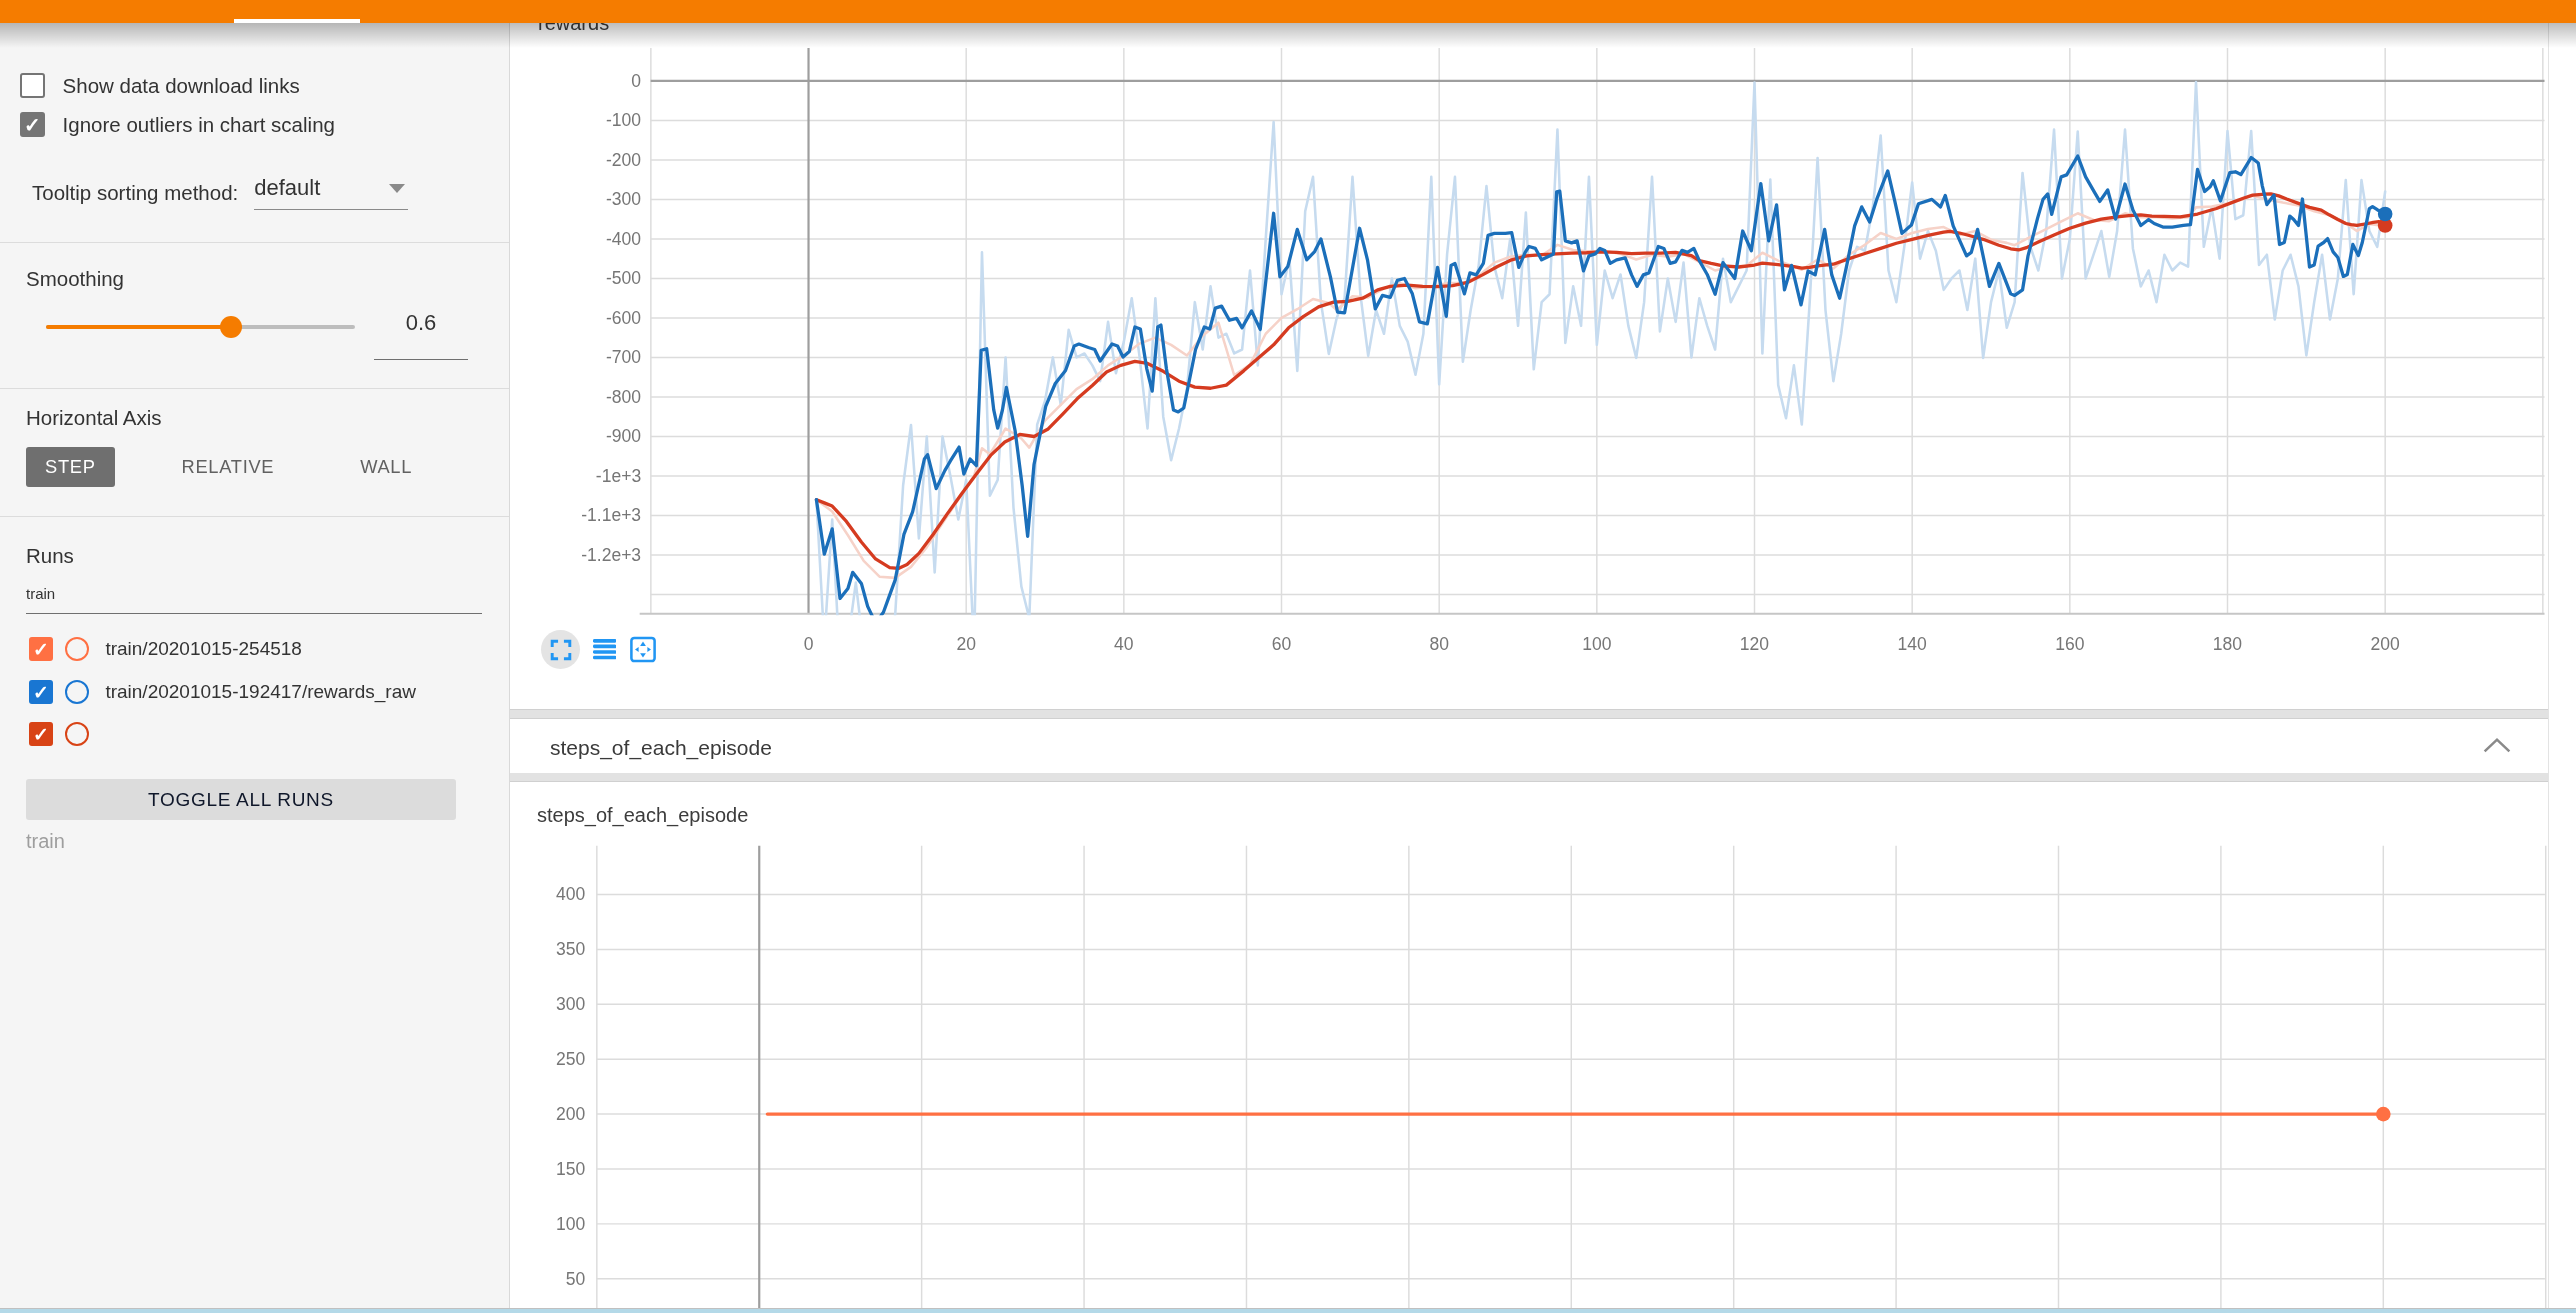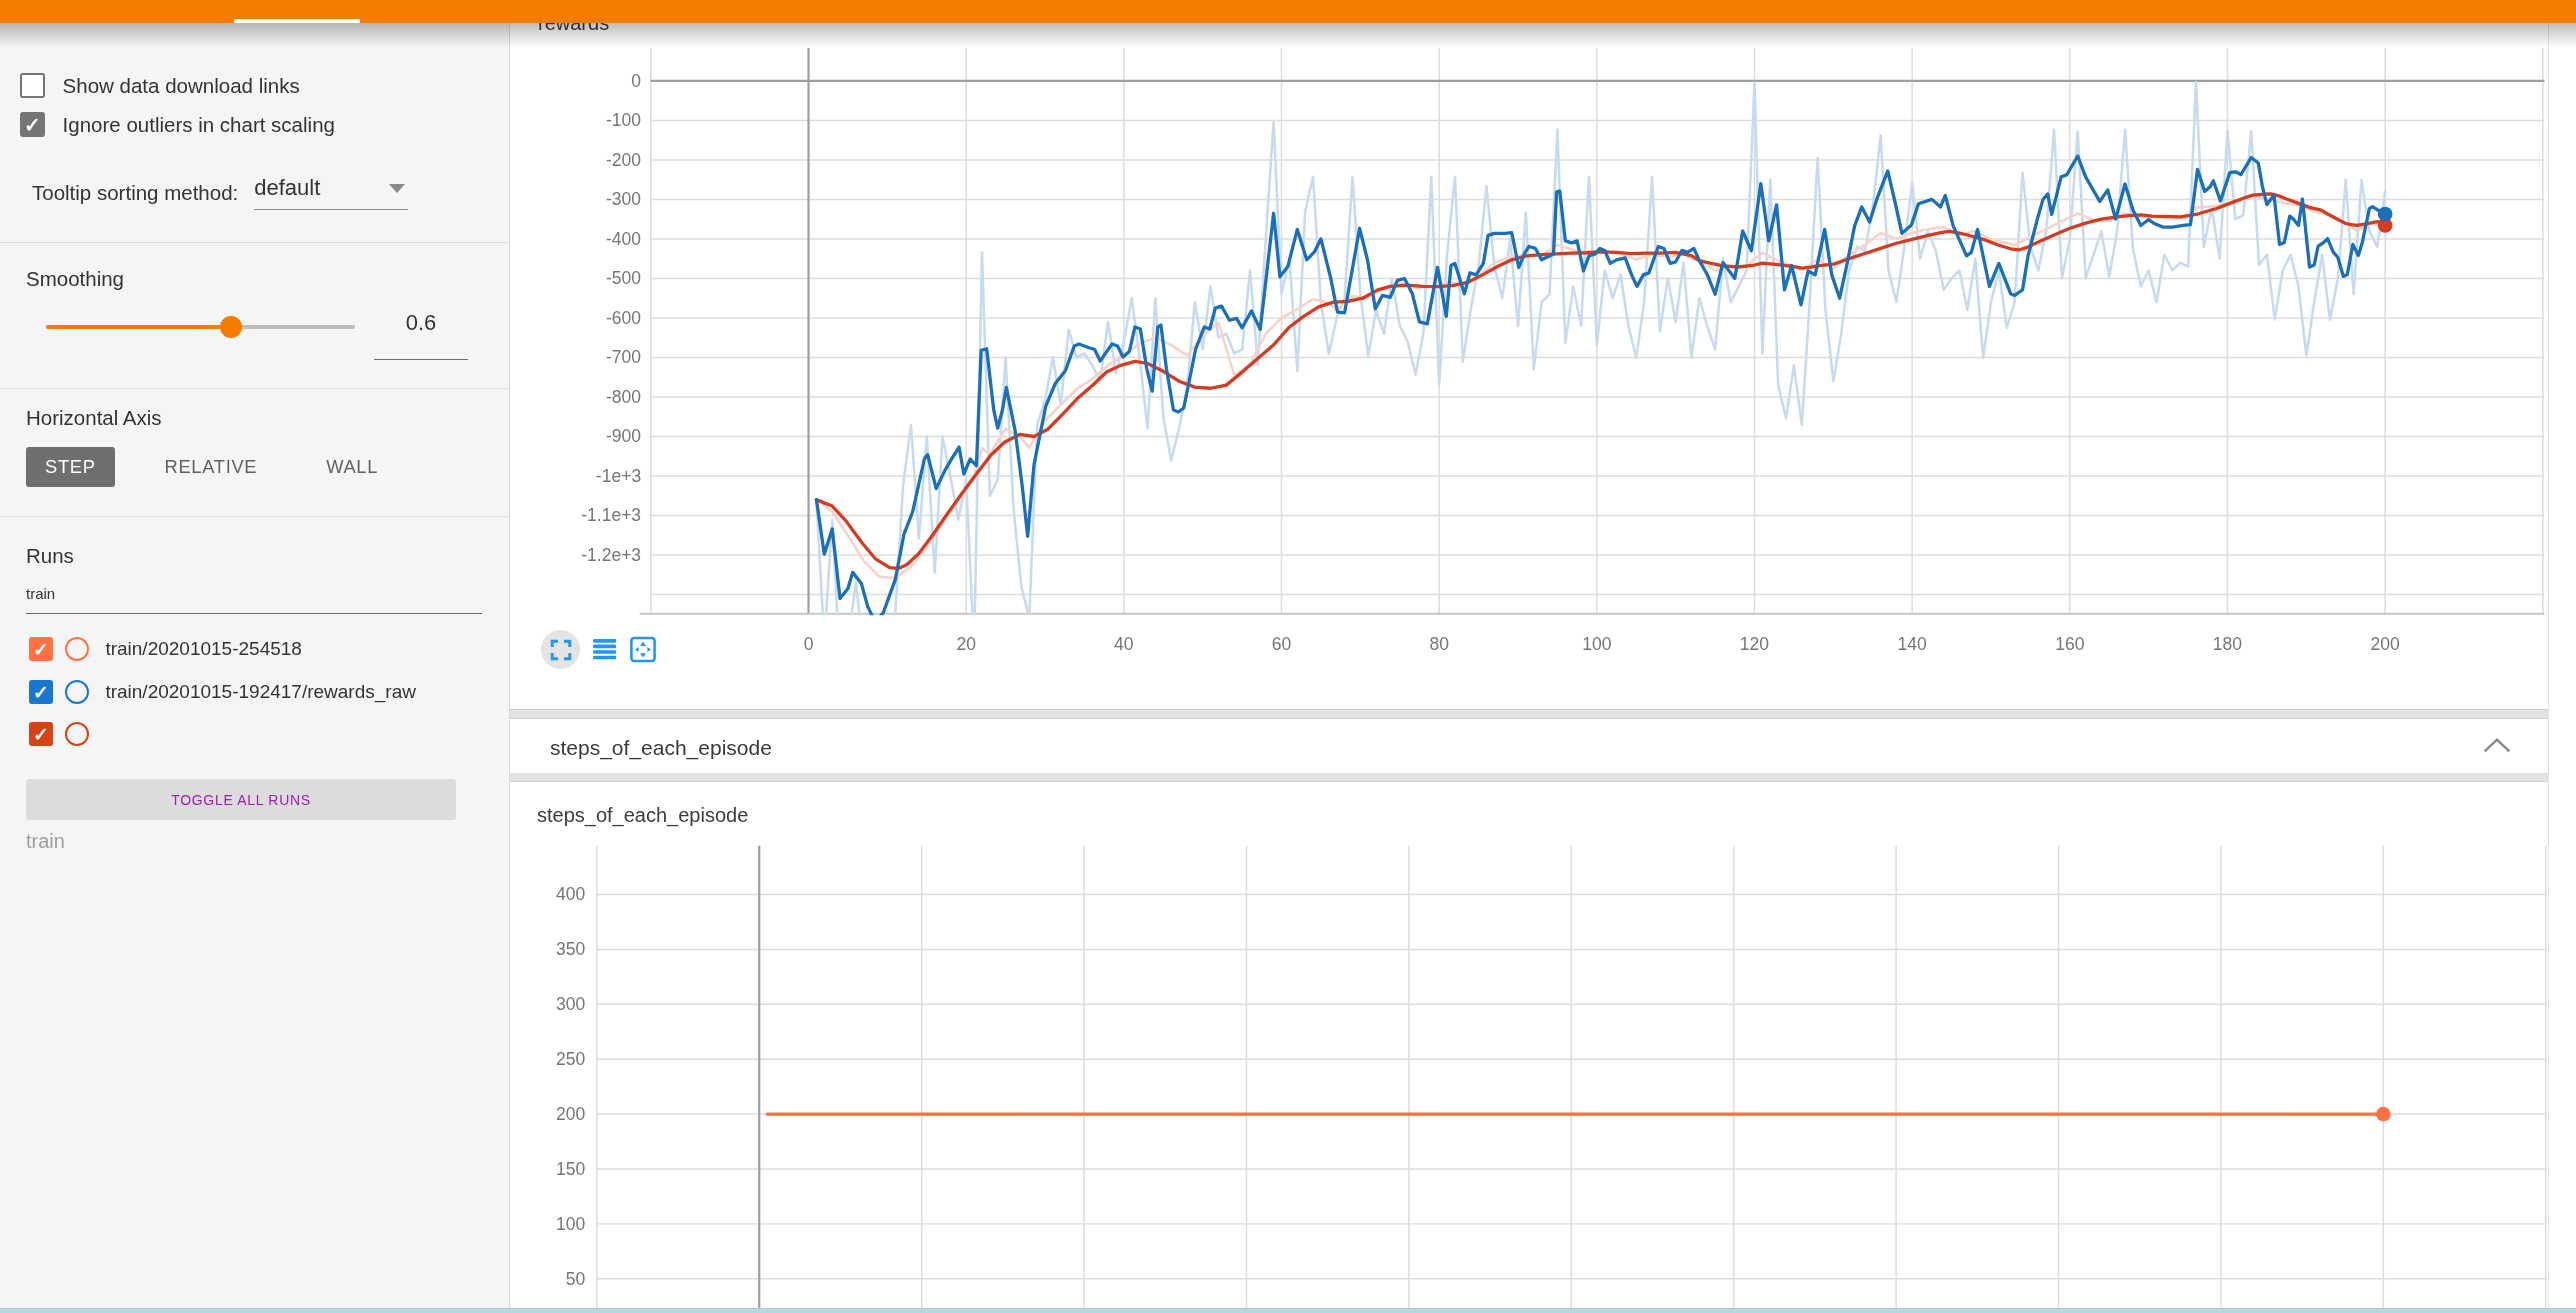--- a/index.html
+++ b/index.html
@@ -24,29 +24,29 @@
   .select{position:relative;margin-left:16px;width:154px;border-bottom:1.5px solid #8a8a8a;padding-bottom:7.3px;}
   .select-value{font-size:22px;color:#333;}
   .caret{position:absolute;right:2.9px;top:8.8px;width:0;height:0;border-left:8px solid transparent;border-right:8px solid transparent;border-top:9.5px solid #8a8a8a;}
   .divider{position:absolute;left:0;width:509px;height:0;border-top:0.7px solid #dcdcdc;}
   .side-label{position:absolute;left:26px;font-size:20.5px;color:#333;}
   .slider{position:absolute;left:46px;top:302px;width:309px;height:3.7px;background:#bdbdbd;border-radius:2.2px;}
   .slider-fill{position:absolute;left:0;top:0;height:3.7px;background:#f57c00;border-radius:2.2px;}
   .slider-thumb{position:absolute;top:-9.5px;width:22px;height:22px;border-radius:50%;background:#f57c00;}
   .smooth-value{position:absolute;left:374px;top:287px;width:94px;border:none;background:transparent;border-bottom:1.5px solid #6f6f6f;font-size:22px;color:#333;text-align:center;padding:0 0 23px 0;font-family:"Liberation Sans",sans-serif;outline:none;}
   .axis-btns{position:absolute;left:26px;top:424px;display:flex;align-items:center;}
-  .axis-btn{font-size:18.3px;letter-spacing:0.7px;color:#616161;padding:8.8px 19px;border-radius:2.9px;margin-right:31px;}
+  .axis-btn{font-size:18.3px;letter-spacing:0.7px;color:#616161;padding:8.8px 19px;border-radius:2.9px;margin-right:48px;}
   .axis-btn.selected{background:#6f6f6f;color:#fff;}
   .runs-filter{position:absolute;left:26px;top:562px;width:456px;border:none;background:transparent;font-size:15px;color:#333;border-bottom:1.5px solid #6f6f6f;padding:0 0 10.2px 0;font-family:"Liberation Sans",sans-serif;outline:none;}
   .run-row{position:absolute;left:29px;display:flex;align-items:flex-start;}
   .run-check{width:24px;height:24px;border-radius:2.9px;display:flex;align-items:center;justify-content:center;flex:0 0 auto;}
   .run-check .tick{color:#fff;font-size:19px;font-weight:bold;line-height:1;}
   .run-radio{width:20px;height:20px;border-radius:50%;background:transparent;border-width:2.2px;border-style:solid;margin-left:12.4px;flex:0 0 auto;}
   .run-label{margin-left:16px;font-size:19px;color:#333;width:351px;word-break:break-all;line-height:23px;}
-  .toggle-btn{position:absolute;left:26px;top:756px;width:430px;height:41px;background:#dcdcdc;border-radius:2.9px;display:flex;align-items:center;justify-content:center;font-size:14px;letter-spacing:0.7px;color:#a21caf;}
+  .toggle-btn{position:absolute;left:26px;top:756px;width:430px;height:41px;background:#dcdcdc;border-radius:2.9px;display:flex;align-items:center;justify-content:center;font-size:19px;letter-spacing:0.7px;color:#0f172a;}
   .logs-label{position:absolute;left:26px;top:807px;font-size:20px;color:#9e9e9e;}
 
   
   .card{position:absolute;background:#fff;z-index:1;}
   .card1{left:509px;top:23.4px;width:2039px;height:686px;}
   .card-title{position:absolute;left:29px;top:-11.7px;font-size:20px;color:#3c3c3c;z-index:6;}
   .gray-band{position:absolute;left:509px;width:2039px;background:#e2e2e2;border-top:0.7px solid #d0d0d0;border-bottom:0.7px solid #d0d0d0;box-sizing:border-box;}
   .section-header{position:absolute;left:509px;top:720px;width:2039px;height:53px;background:#fff;z-index:1;}
   .section-title{position:absolute;left:41px;top:16px;font-size:21px;color:#3a3a3a;}
   .section-chevron{position:absolute;right:35px;top:16px;}

